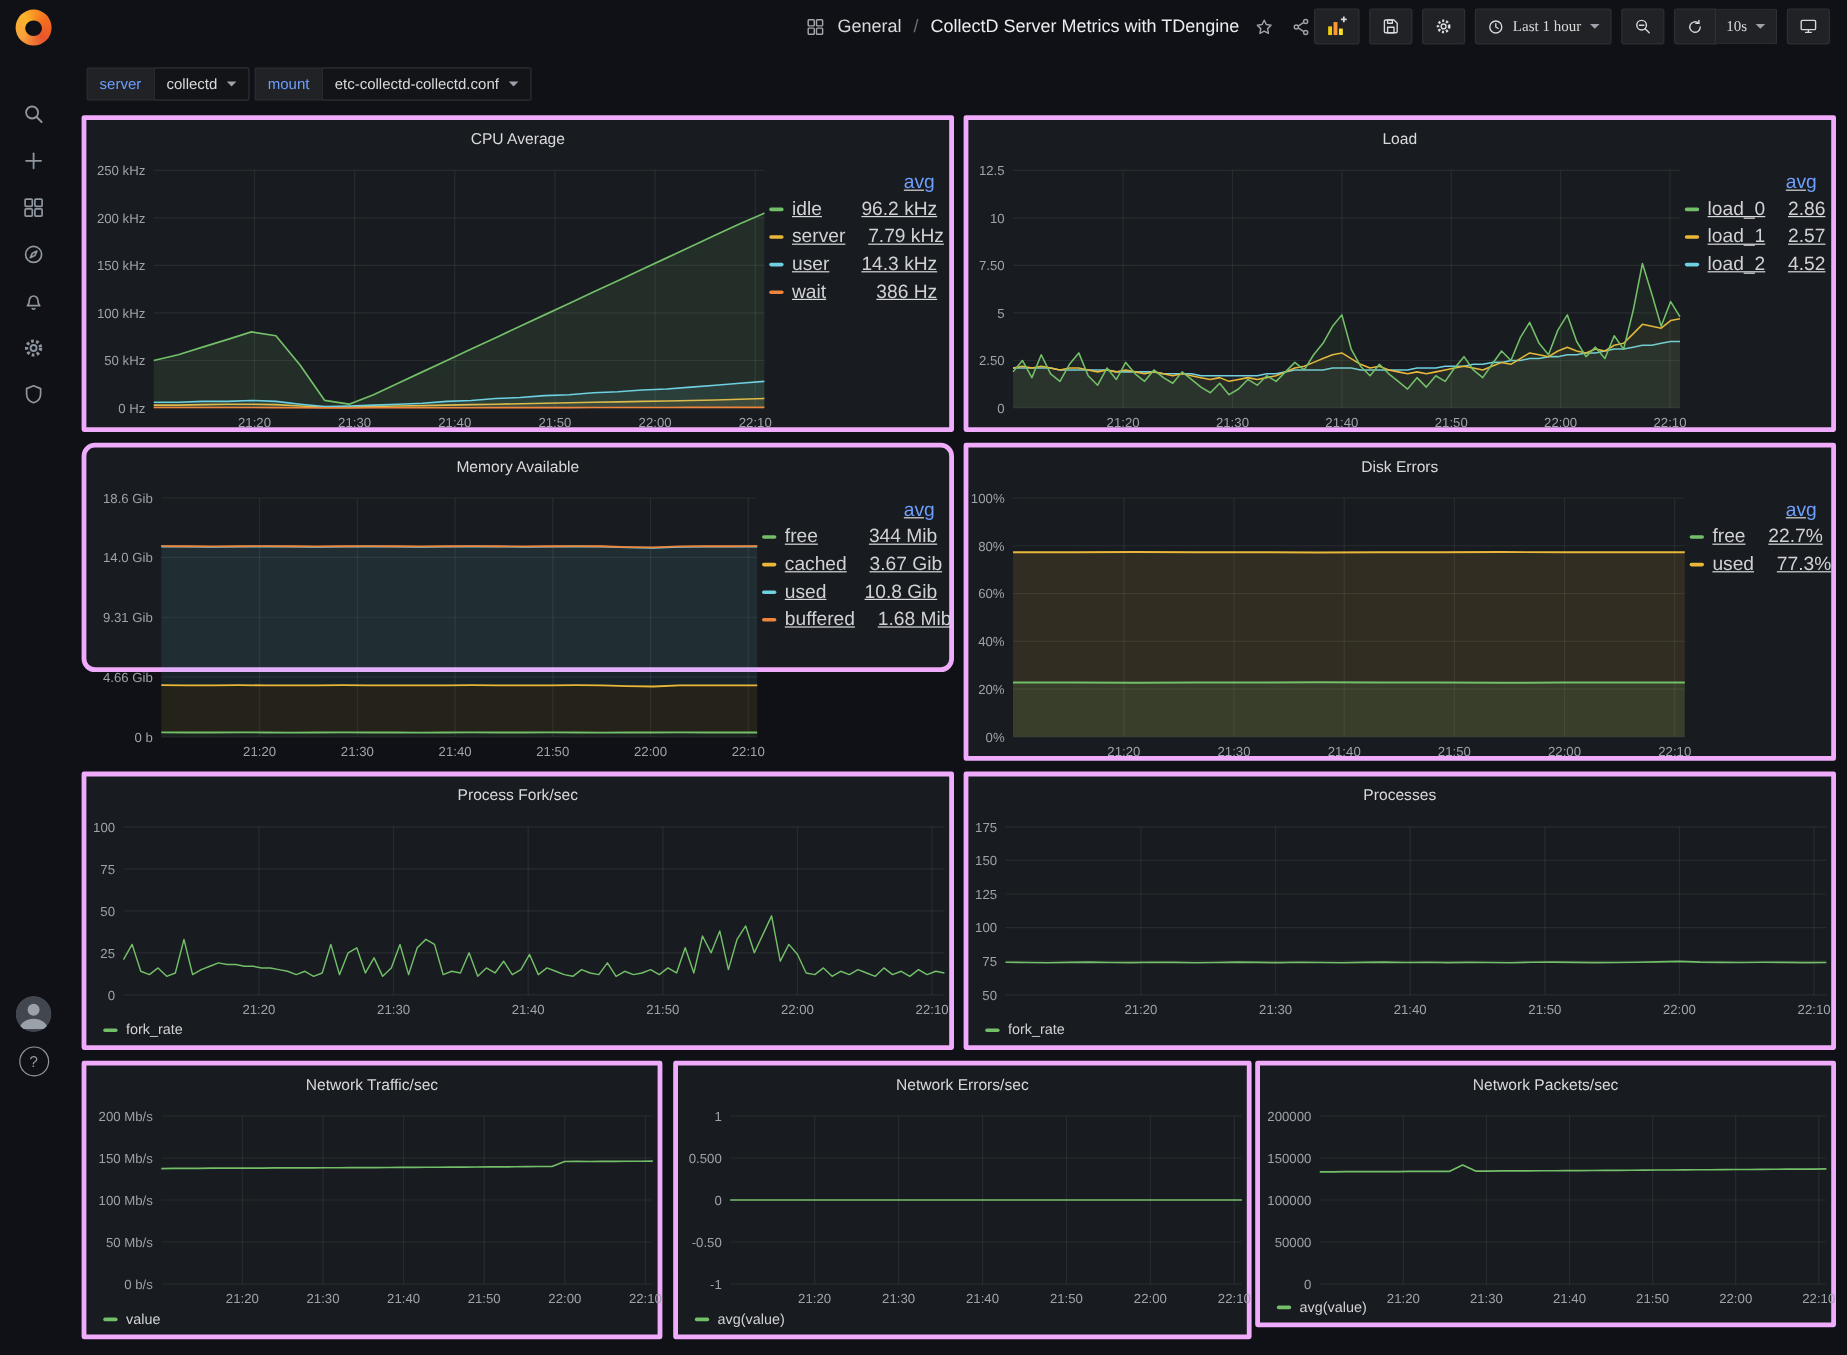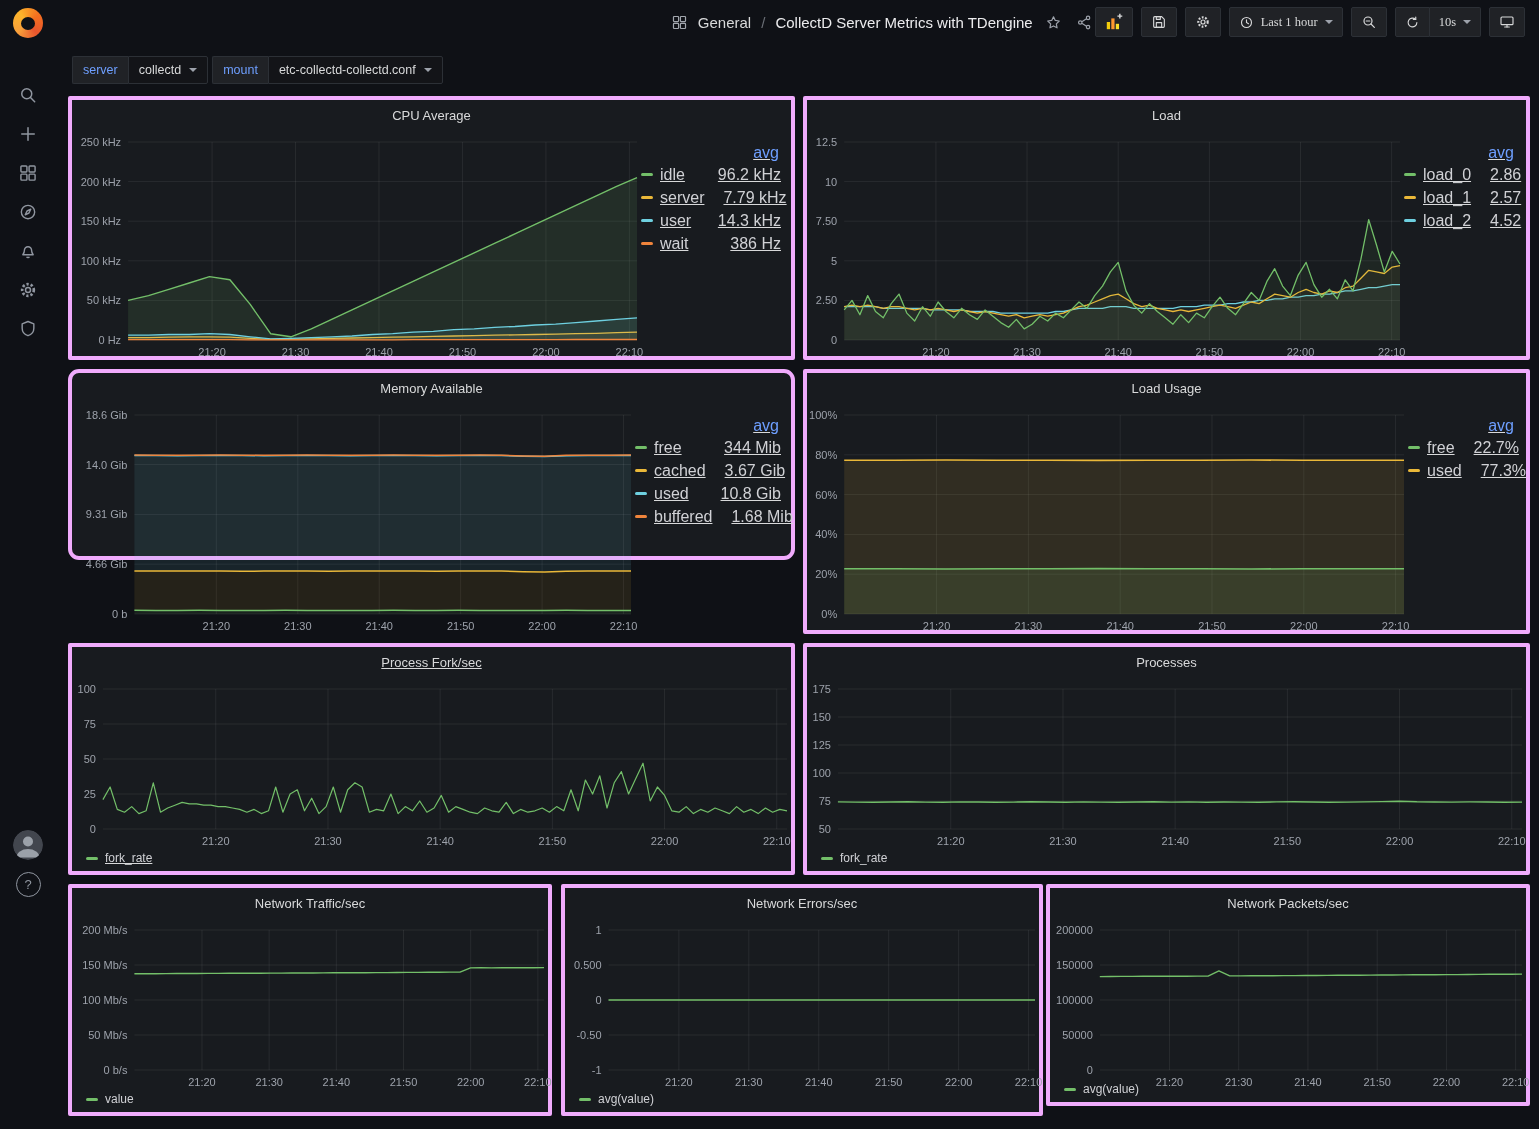--- a/index.html
+++ b/index.html
@@ -397,21 +397,21 @@
               </div>
               <div class="lrow">
                 <span class="dash" style="background: rgb(239, 132, 60);"></span>
                 <span class="lname">buffered</span>
                 <span class="lval">1.68 Mib</span>
               </div>
             </div>
           </div>
         </div>
         <div class="panel" style="left: 747px; top: 273px; width: 727px; height: 265px;">
-          <div class="panel-title">Load Usage</div>
+          <div class="panel-title">Disk Errors</div>
           <div class="panel-body">
             <div class="chart-area">
               <svg width="607" height="231">
                 <line x1="129.567" y1="10" x2="129.567" y2="209" stroke="rgba(255,255,255,0.07)" stroke-width="1"></line>
                 <text x="129.567" y="225" text-anchor="middle" fill="#9DA2AB" font-size="11">21:20</text>
                 <line x1="221.37419999999997" y1="10" x2="221.37419999999997" y2="209" stroke="rgba(255,255,255,0.07)" stroke-width="1"></line>
                 <text x="221.37419999999997" y="225" text-anchor="middle" fill="#9DA2AB" font-size="11">21:30</text>
                 <line x1="313.18139999999994" y1="10" x2="313.18139999999994" y2="209" stroke="rgba(255,255,255,0.07)" stroke-width="1"></line>
                 <text x="313.18139999999994" y="225" text-anchor="middle" fill="#9DA2AB" font-size="11">21:40</text>
                 <line x1="404.98859999999996" y1="10" x2="404.98859999999996" y2="209" stroke="rgba(255,255,255,0.07)" stroke-width="1"></line>
@@ -446,21 +446,21 @@
                 <span class="lval">22.7%</span>
               </div>
               <div class="lrow">
                 <span class="dash" style="background: rgb(234, 184, 57);"></span>
                 <span class="lname">used</span>
                 <span class="lval">77.3%</span>
               </div>
             </div>
           </div>
         </div>
-        <div class="panel" style="left: 12px; top: 547px; width: 727px; height: 232px; text-decoration: underline;">
+        <div class="panel" style="left: 12px; top: 547px; width: 727px; height: 232px;">
           <div class="panel-title">Process Fork/sec</div>
           <div class="panel-body col">
             <div class="chart-area">
               <svg width="725" height="172">
                 <line x1="143.7765" y1="10" x2="143.7765" y2="150" stroke="rgba(255,255,255,0.07)" stroke-width="1"></line>
                 <text x="143.7765" y="166" text-anchor="middle" fill="#9DA2AB" font-size="11">21:20</text>
                 <line x1="255.96890000000002" y1="10" x2="255.96890000000002" y2="150" stroke="rgba(255,255,255,0.07)" stroke-width="1"></line>
                 <text x="255.96890000000002" y="166" text-anchor="middle" fill="#9DA2AB" font-size="11">21:30</text>
                 <line x1="368.1613" y1="10" x2="368.1613" y2="150" stroke="rgba(255,255,255,0.07)" stroke-width="1"></line>
                 <text x="368.1613" y="166" text-anchor="middle" fill="#9DA2AB" font-size="11">21:40</text>

